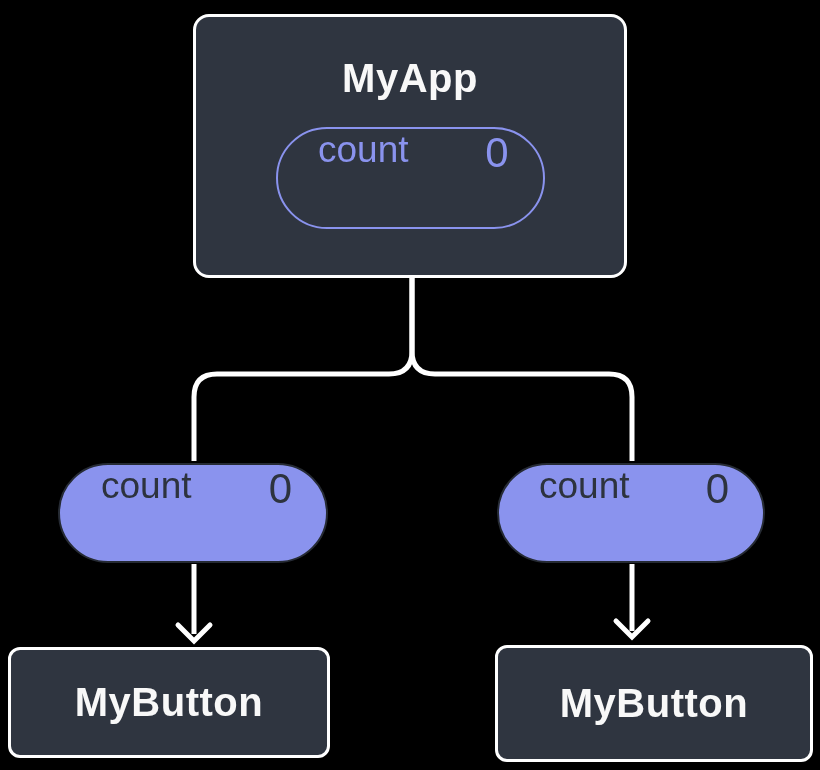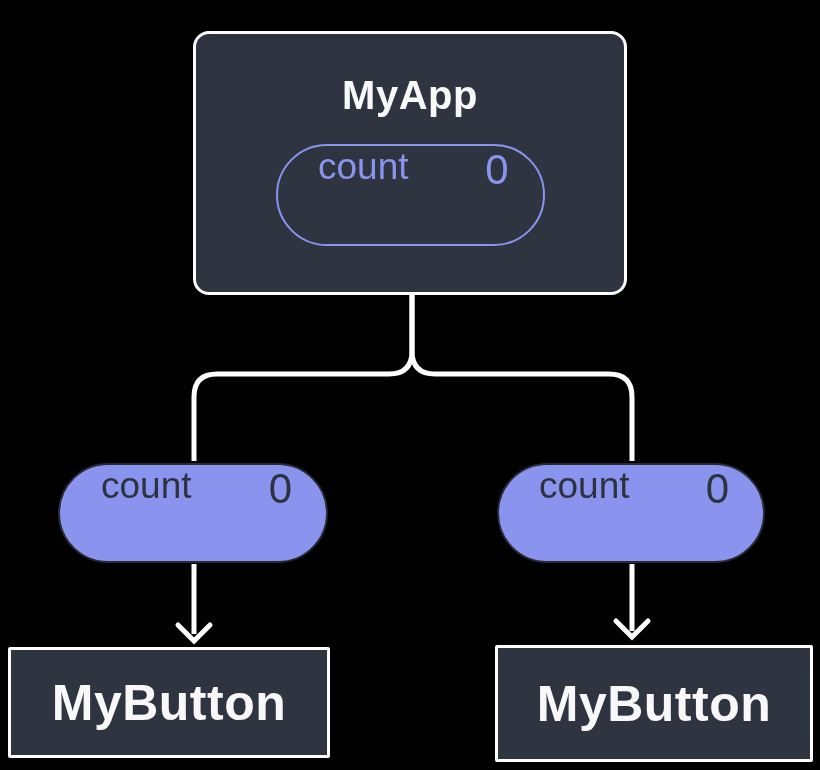--- a/index.html
+++ b/index.html
@@ -25,34 +25,34 @@
   .connectors .chev{stroke-linejoin:miter;stroke-linecap:round;}
 
   .node{
     position:absolute;
     background:var(--node-fill);
     border:3.5px solid var(--node-border);
     box-sizing:border-box;
     color:var(--node-text);
   }
   .root-node{
-    left:193px;top:31px;width:434px;height:264px;
+    left:193px;top:14px;width:434px;height:264px;
     border-radius:16px;
     display:flex;flex-direction:column;align-items:center;
     padding-top:36px;
   }
   .node-title{
     font-size:40px;font-weight:600;line-height:50px;
     color:var(--node-text);
     letter-spacing:.5px;
   }
   .leaf-node{
-    border-radius:2px;border-width:3px;
+    border-radius:12px;border-width:3px;
     display:flex;align-items:center;justify-content:center;
-    font-size:50px;font-weight:600;letter-spacing:.5px;
+    font-size:40px;font-weight:600;letter-spacing:.5px;
   }
   .leaf-left{left:8px;top:647px;width:322px;height:111px;}
   .leaf-right{left:495px;top:645px;width:318px;height:117px;}
 
   .pill{
     box-sizing:border-box;
     display:flex;align-items:flex-start;
     border-radius:52px;
     overflow:hidden;
   }

